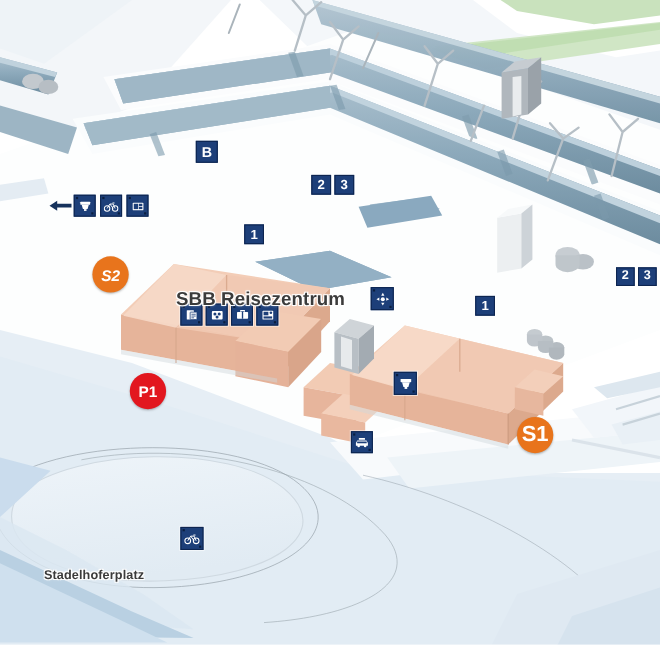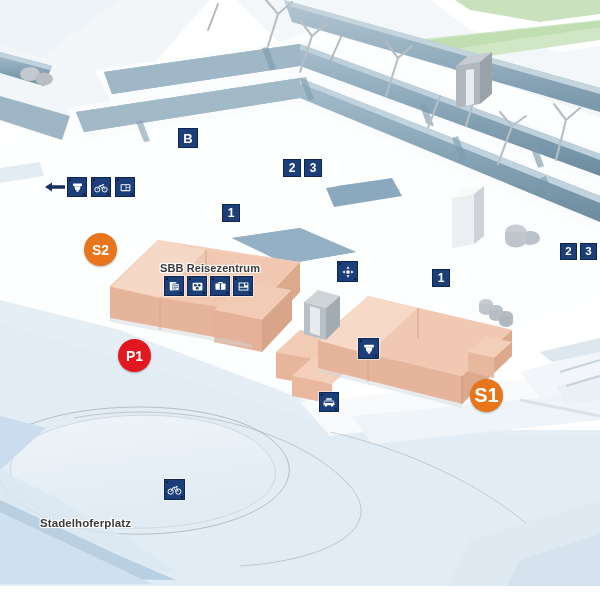--- a/index.html
+++ b/index.html
@@ -49,21 +49,21 @@
     position:absolute;font-weight:bold;color:#3b3b3b;
     text-shadow:
       -1px -1px 0 rgba(255,255,255,.95),
        1px -1px 0 rgba(255,255,255,.95),
       -1px  1px 0 rgba(255,255,255,.95),
        1px  1px 0 rgba(255,255,255,.95),
        0 0 3px rgba(255,255,255,.9);
     white-space:nowrap;
     font-family:"Liberation Sans","DejaVu Sans",sans-serif;
   }
-  #label-sbb{left:160px;top:262px;font-size:11px;letter-spacing:.1px;}
+  #label-sbb{left:160px;top:262px;font-size:17px;letter-spacing:.1px;}
   #label-platz{left:40px;top:500px;font-size:11.5px;letter-spacing:.1px;margin-top:17px;}
 
   
   #arrow-left{position:absolute;left:44px;top:180px;width:22px;height:14px;}
 </style>
 </head>
 <body>
 
 <div id="map-root">
 
@@ -304,21 +304,21 @@
   </div>
 
   <div class="marker tile" id="marker-2b" style="left:560px;top:243px;width:17px;height:17px;">
     <span class="num" style="font-size:11.5px;">2</span>
   </div>
 
   <div class="marker tile" id="marker-3b" style="left:580px;top:243px;width:17px;height:17px;">
     <span class="num" style="font-size:11.5px;">3</span>
   </div>
 
-  <div class="marker circle orange" id="zone-s2" style="left:84px;top:233px;width:33px;height:33px;">
+  <div class="marker circle orange" id="zone-s2" style="left:84px;top:233px;width:33px;height:33px;font-style:italic;">
     <span style="font-size:14px;">S2</span>
   </div>
 
   <div class="marker circle red" id="zone-p1" style="left:118px;top:339px;width:33px;height:33px;">
     <span style="font-size:14px;">P1</span>
   </div>
 
   <div class="marker circle orange" id="zone-s1" style="left:470px;top:379px;width:33px;height:33px;">
     <span style="font-size:20px;">S1</span>
   </div>

